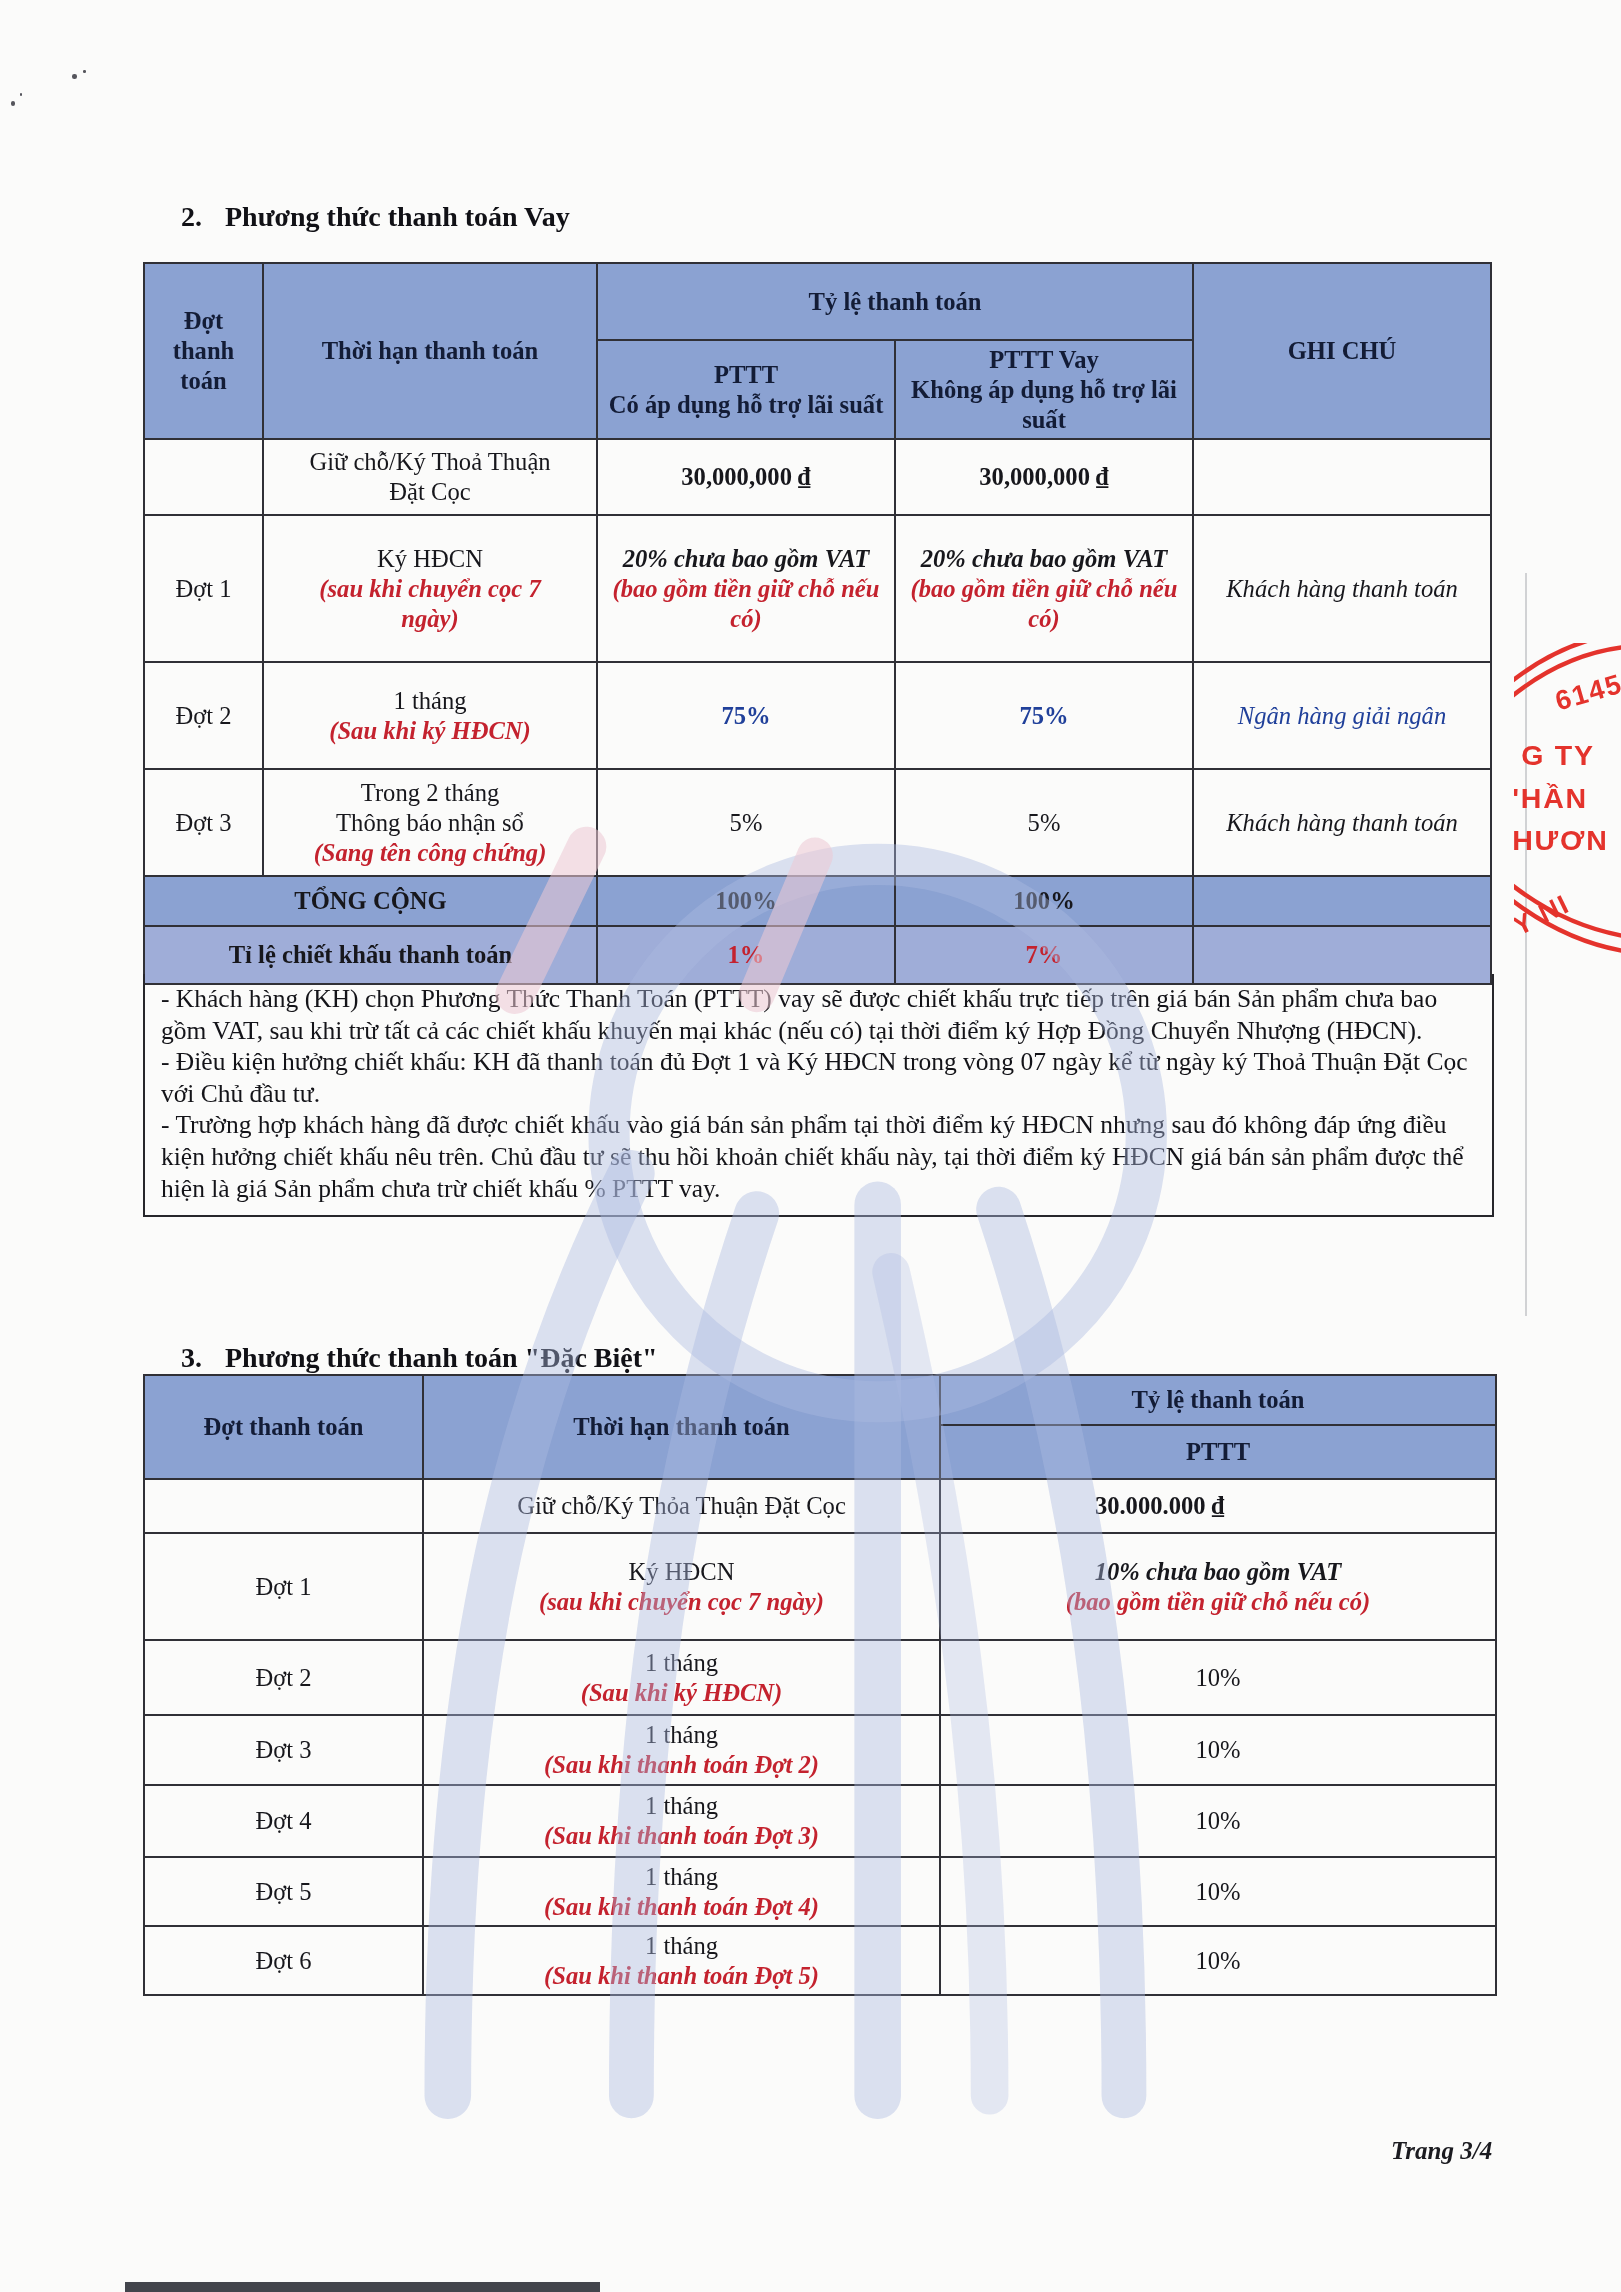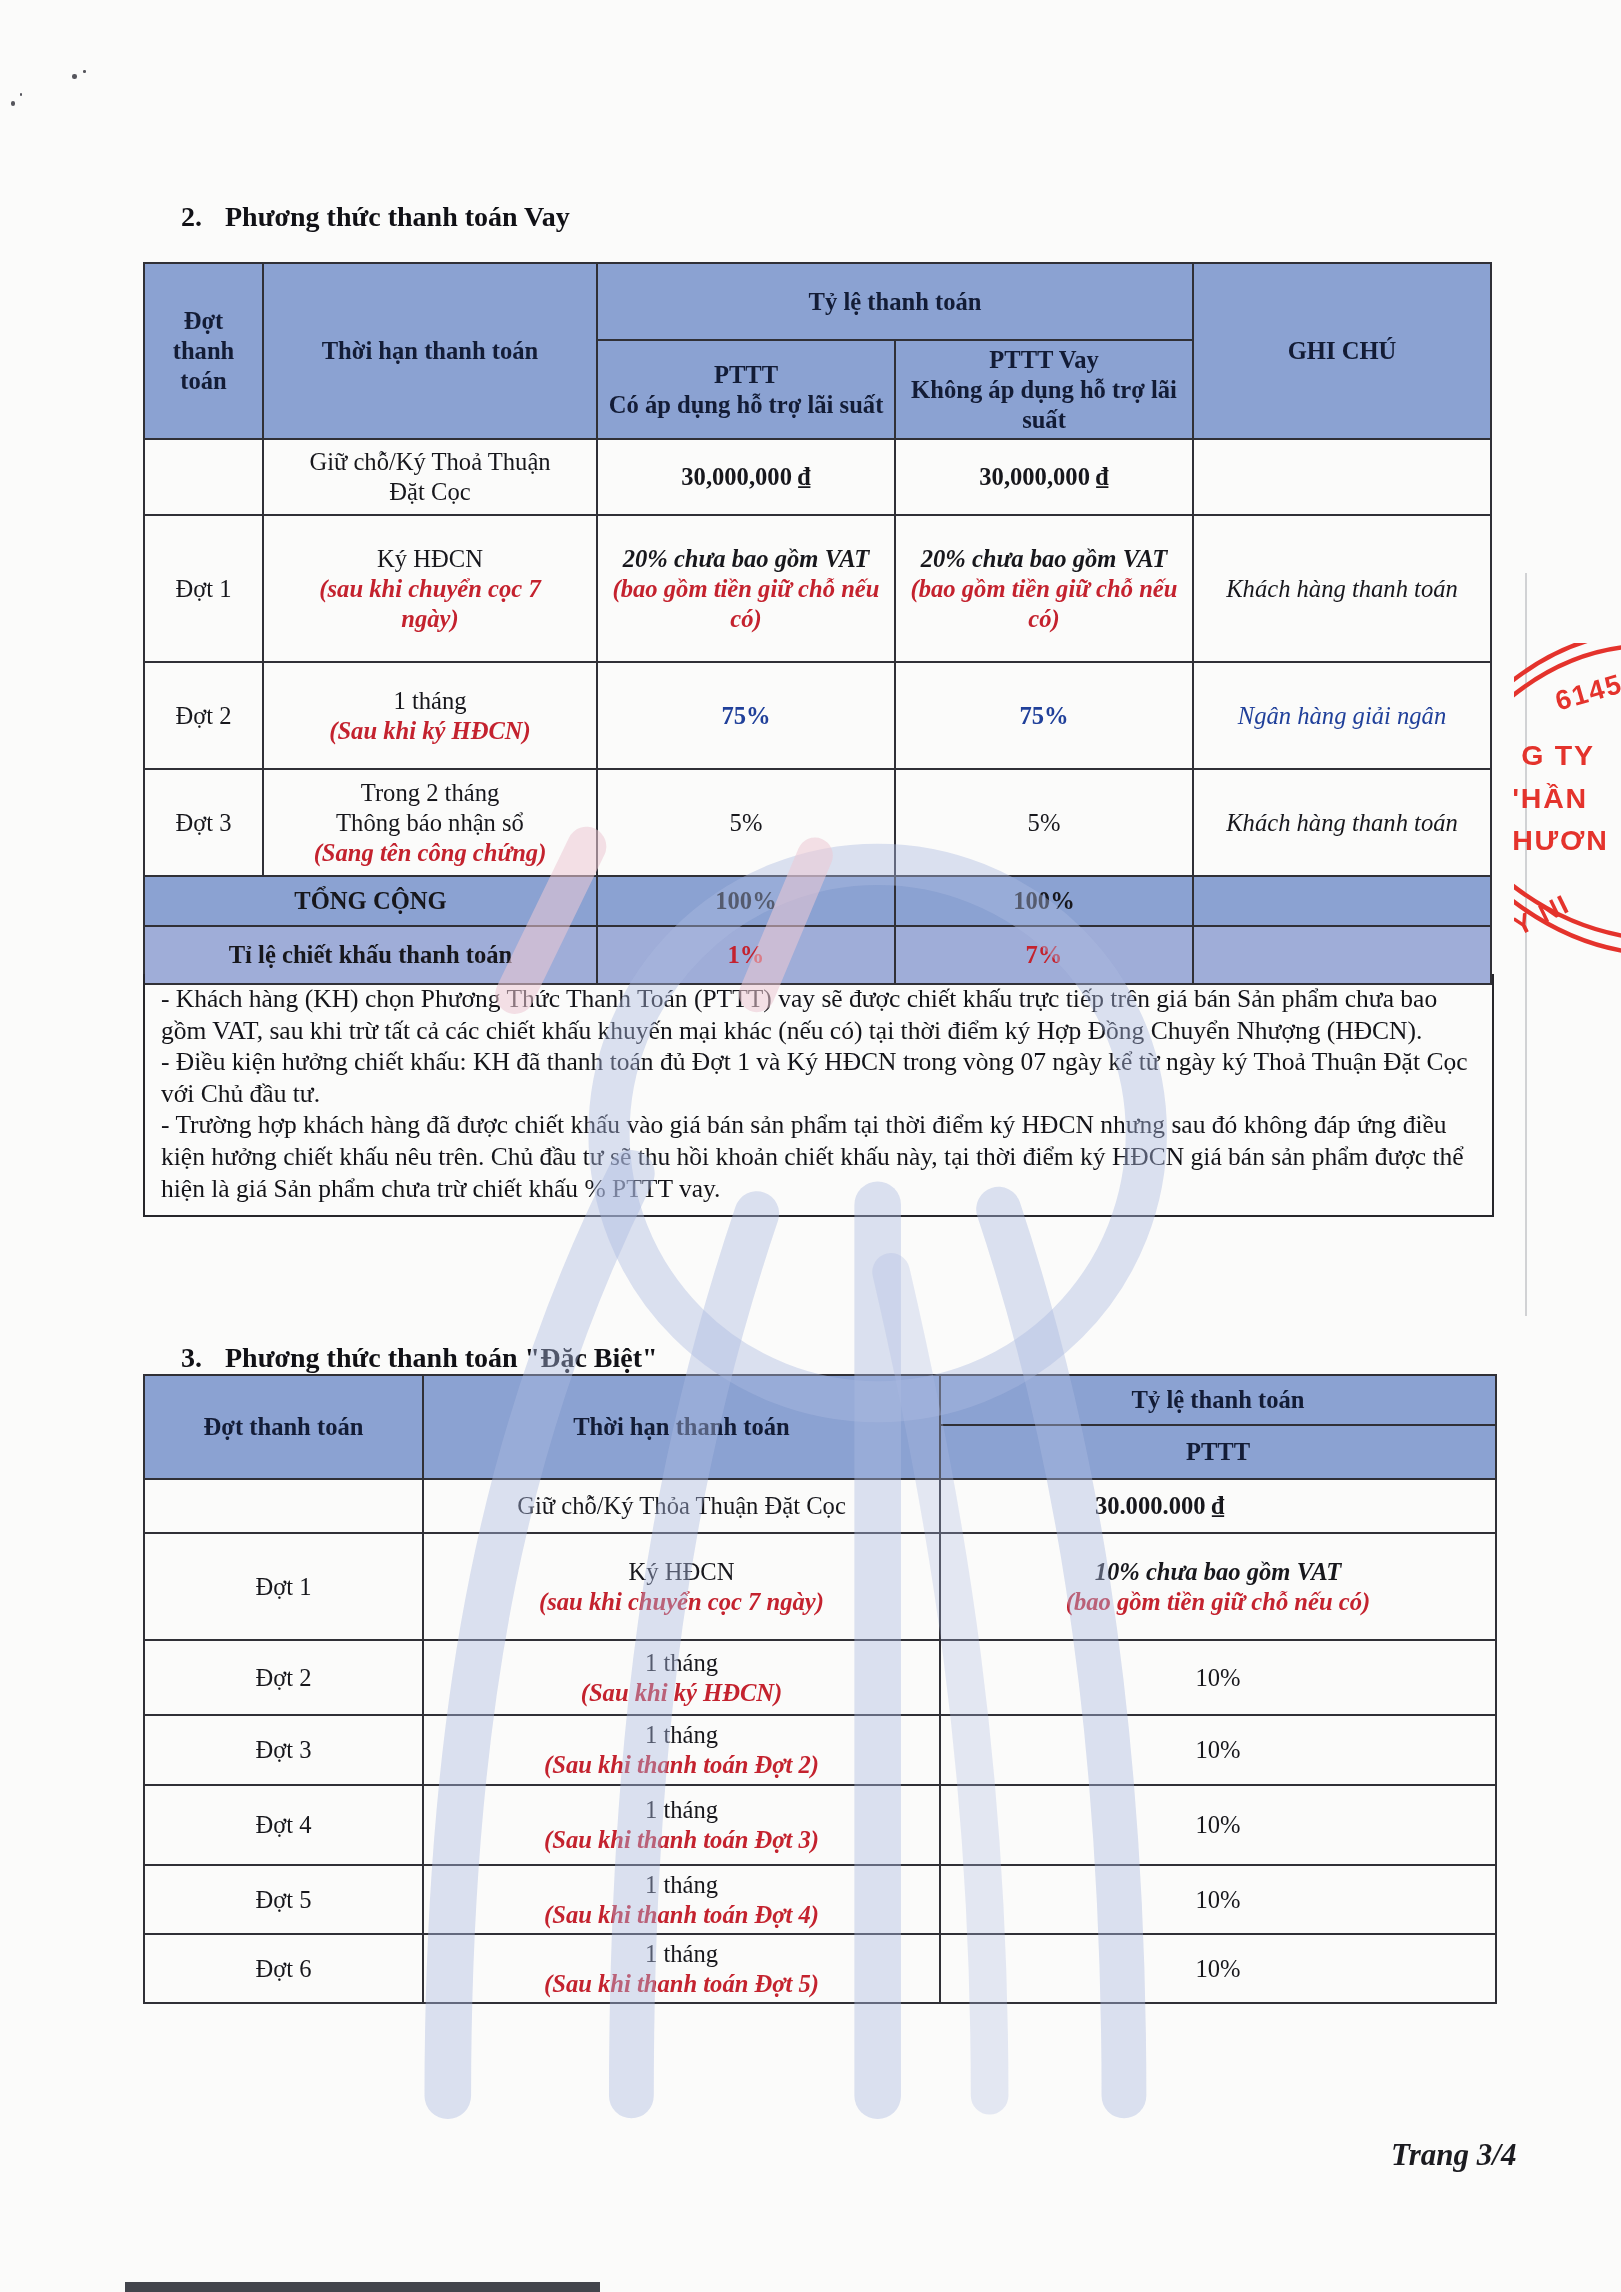--- a/index.html
+++ b/index.html
@@ -35,21 +35,21 @@
   .amt-right{text-align:right;padding-right:124px !important;}
   
   .notes{
     border:2.7px solid #26262b;border-top:none;
     padding:9px 14.3px 10.7px 16px;
     font-size:25.5px;line-height:1.24;text-align:left;color:#141419;
     background:transparent;
   }
   .notes p{margin:0;}
   
-  .footer{font-size:31px;font-style:italic;font-weight:bold;color:#1b1b20;}
+  .footer{font-size:25px;font-style:italic;font-weight:bold;color:#1b1b20;}
   
   .overlay{pointer-events:none;}
   .speck{position:absolute;background:#55555c;border-radius:50%;}
   .scan-line{position:absolute;width:1.8px;background:#c9cacd;opacity:.85;}
   .bottom-strip{position:absolute;background:#43454c;}
   .stamp-svg{position:absolute;overflow:hidden;}
   .stamp-svg text{
     font-family:"Liberation Sans","DejaVu Sans",sans-serif;
     font-weight:bold;fill:#e4332c;letter-spacing:2px;
   }
@@ -212,21 +212,21 @@
     <td>10%</td>
   </tr>
   <tr style="height:70px">
     <td>Đợt 3</td>
     <td>
       <div>1 tháng</div>
       <div class="red it w600">(Sau khi thanh toán Đợt 2)</div>
     </td>
     <td>10%</td>
   </tr>
-  <tr style="height:80px">
+  <tr style="height:72px">
     <td>Đợt 4</td>
     <td>
       <div>1 tháng</div>
       <div class="red it w600">(Sau khi thanh toán Đợt 3)</div>
     </td>
     <td>10%</td>
   </tr>
   <tr style="height:69px">
     <td>Đợt 5</td>
     <td>

